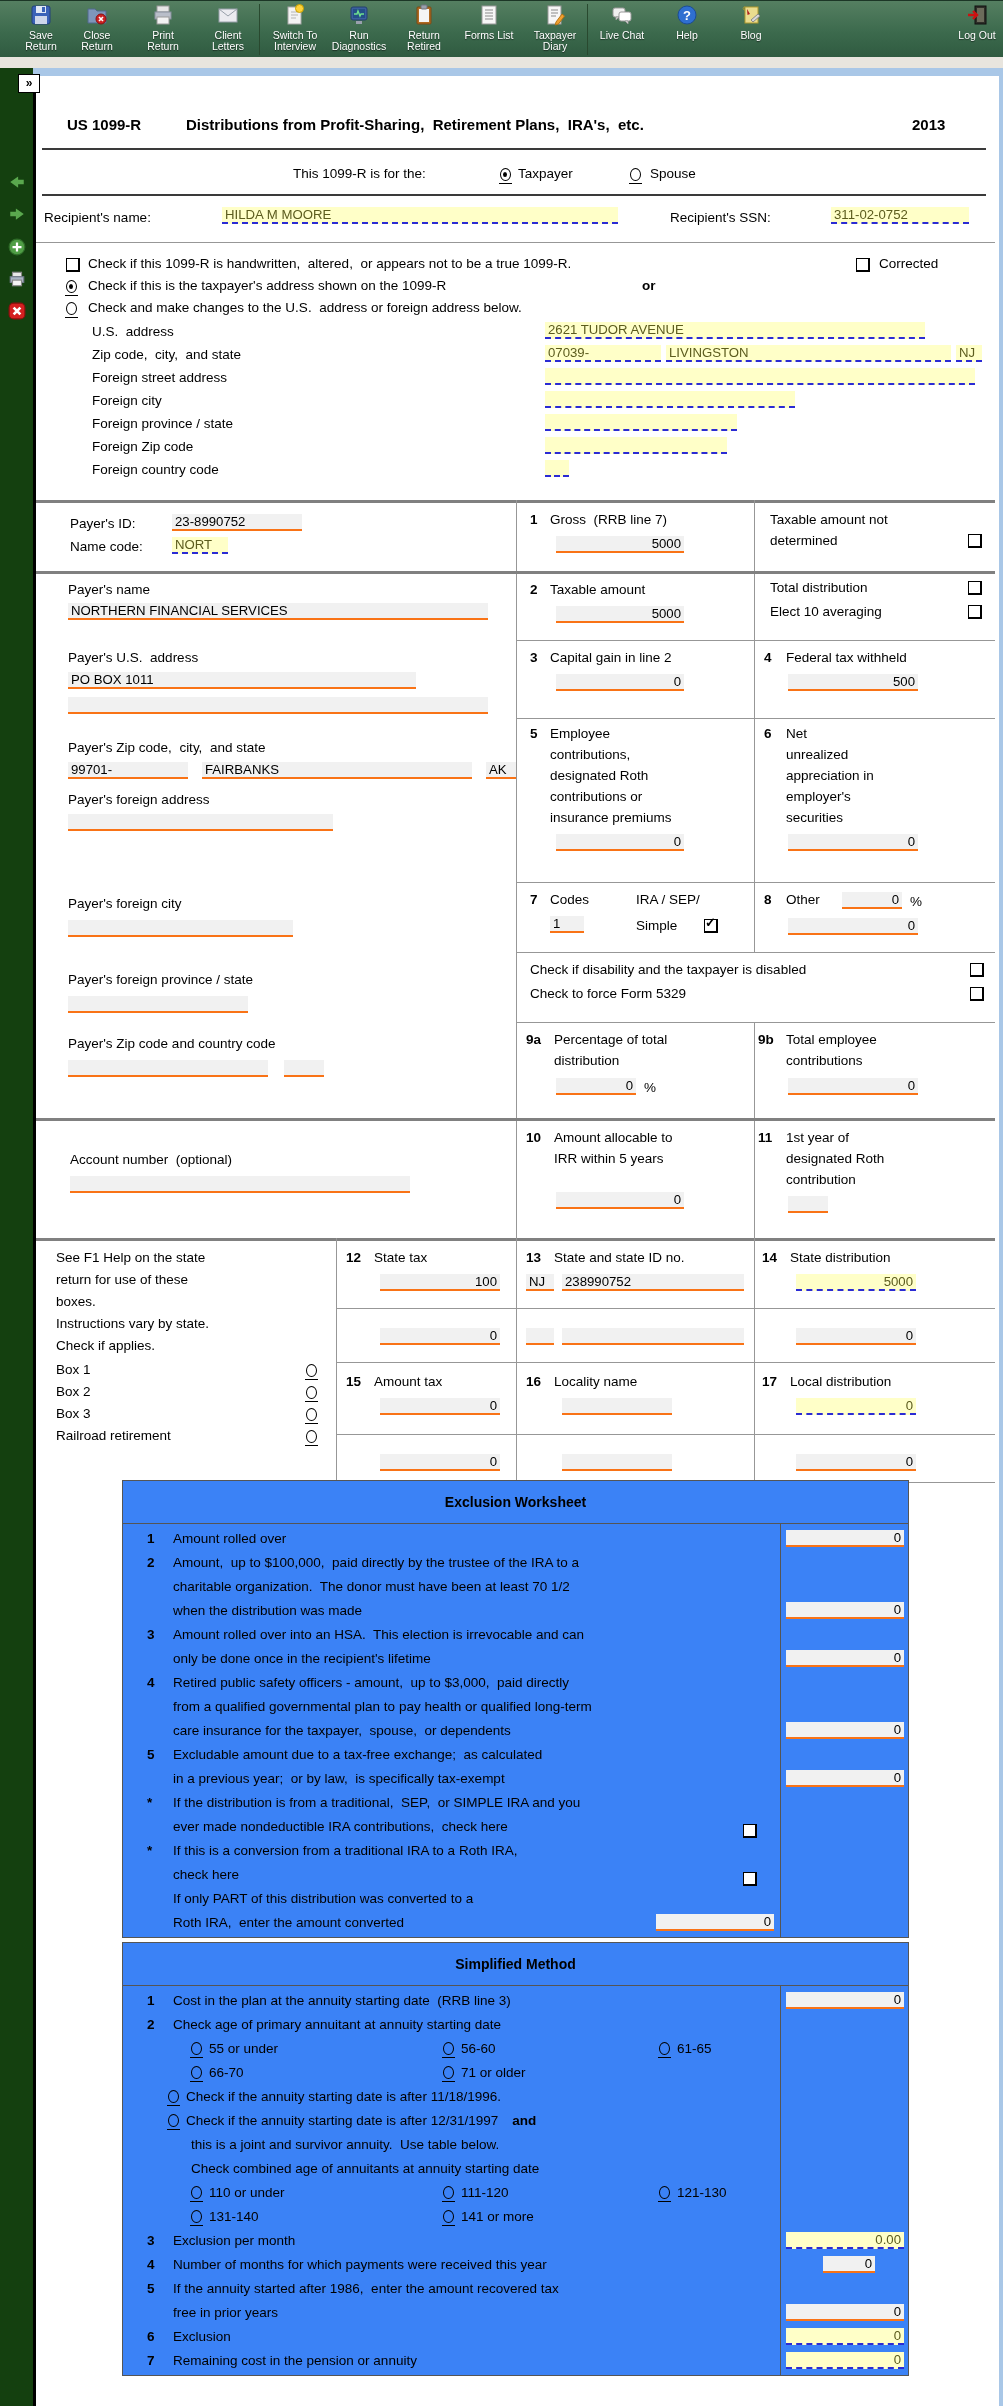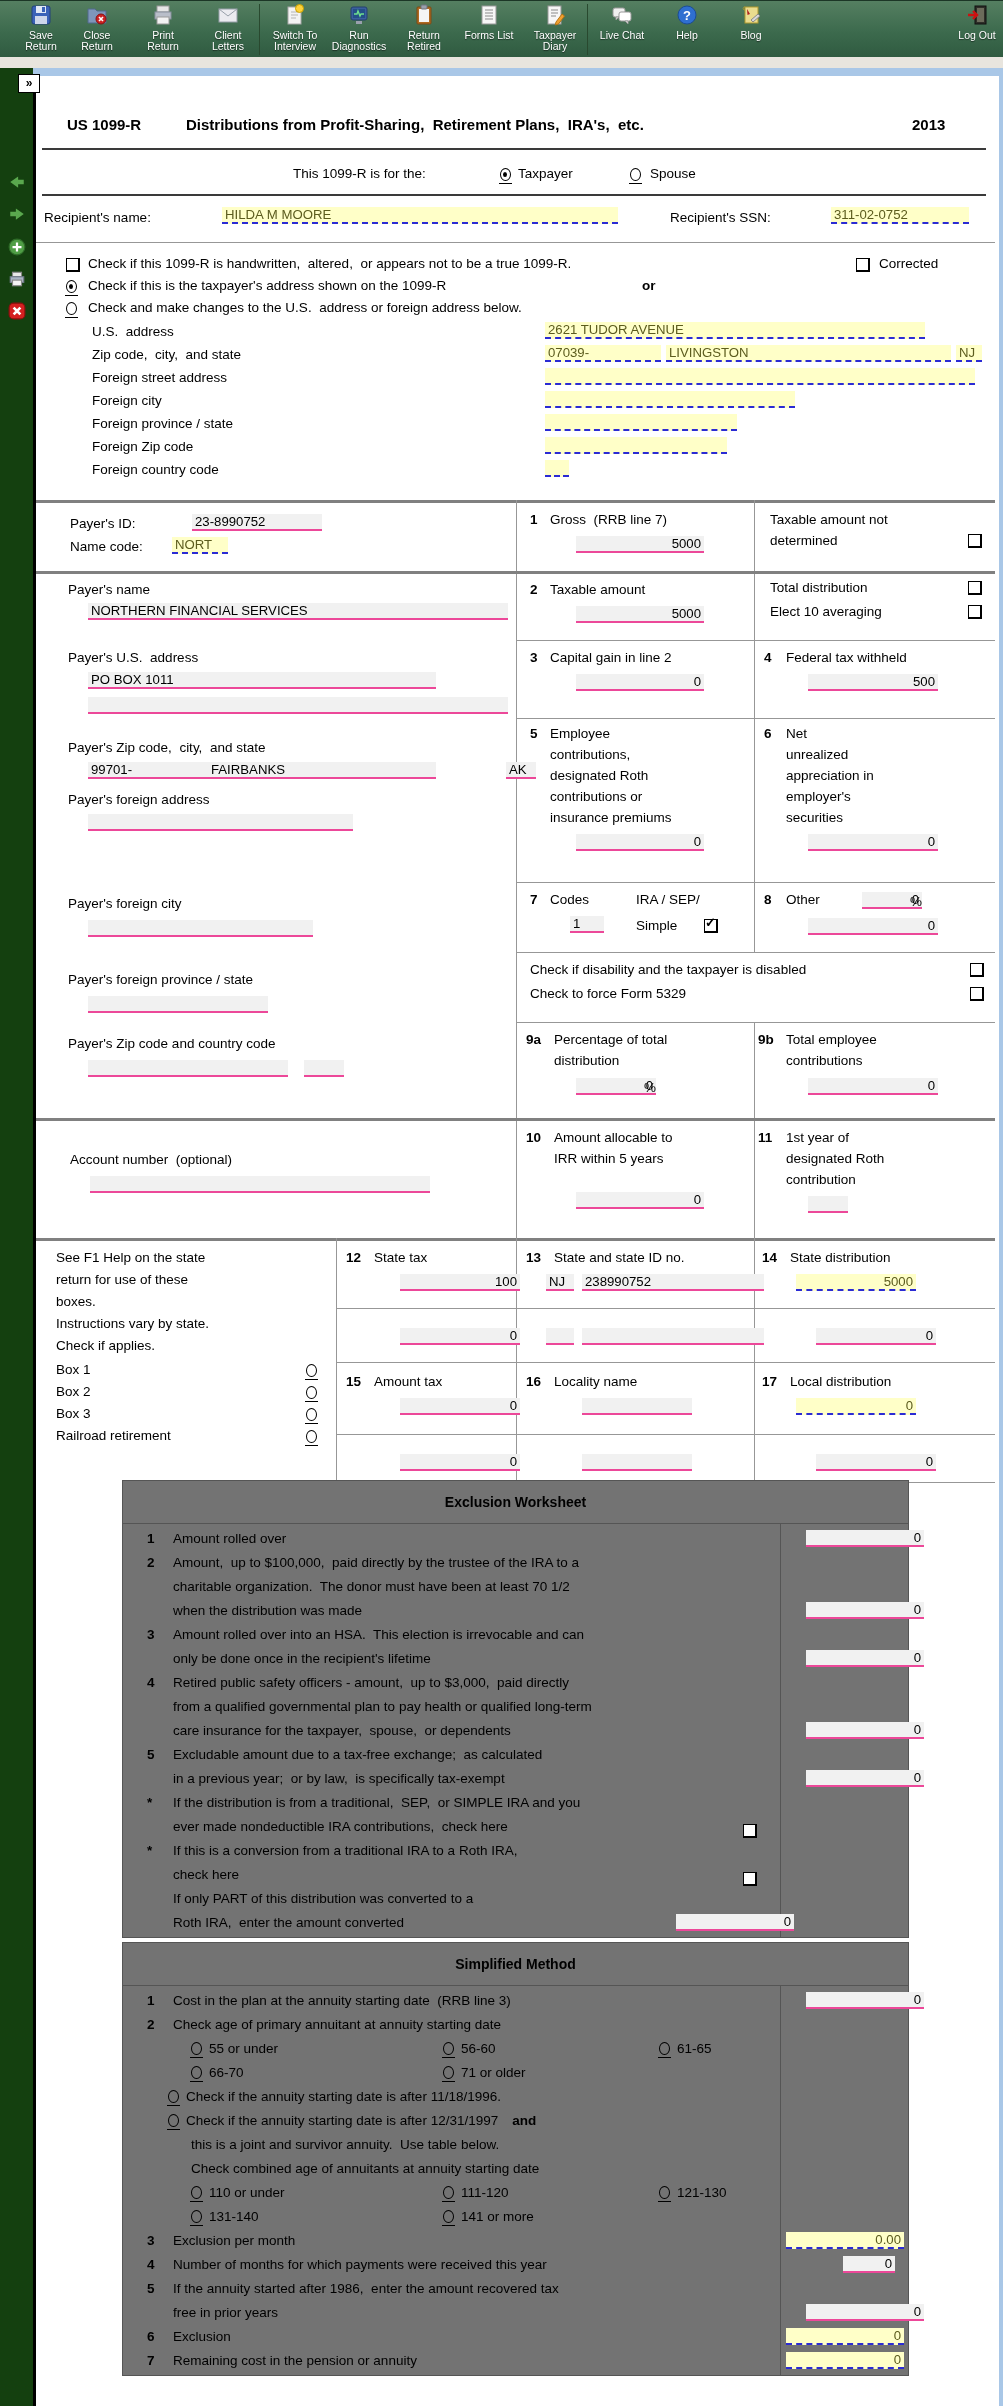--- a/index.html
+++ b/index.html
@@ -26,33 +26,33 @@
     font-weight:bold;font-size:12px;line-height:16px;text-align:center;cursor:pointer;z-index:5;}
   .blackedge{position:absolute;left:33px;top:76px;width:3px;height:2330px;background:#000;}
   
   .form{position:absolute;left:36px;top:76px;width:963px;height:2330px;background:#fff;}
   .hl{position:absolute;height:1px;background:#979797;}
   .hd{position:absolute;height:2px;background:#3a3a3a;}
   .hth{position:absolute;height:3px;background:#808080;}
   .vl{position:absolute;width:1px;background:#979797;}
   
   .f{position:absolute;height:17px;line-height:16px;font-size:13.2px;padding:0 3px;box-sizing:border-box;white-space:pre;}
-  .fg{background:#f1f1f1;border-bottom:2px solid #ec4899;color:#000;margin-left:20px;}
+  .fg{background:#f1f1f1;border-bottom:2px solid #f97316;color:#000;}
   .fy{background:#ffffc8;border-bottom:2px dashed #2b2bd4;color:#5c5c1e;}
   .rt{text-align:right;}
   
   .cb{display:inline-block;position:relative;width:11px;height:11px;background:#fff;
     border:1px solid #000;border-right:2px solid #000;border-bottom:2px solid #000;vertical-align:-2px;}
   .cb.chk::after{content:"\2713";position:absolute;left:0;top:-5px;font-size:13px;font-weight:bold;}
   .rd{display:inline-block;position:relative;width:9px;height:11px;border:1.5px solid #000;border-radius:50%;
     vertical-align:-2px;margin-right:7px;}
   .rd::before{content:"";position:absolute;left:-2px;right:-2px;bottom:-4px;height:1.5px;background:#000;}
   .rd.sel::after{content:"";position:absolute;left:2px;top:2.5px;width:4px;height:5px;background:#000;border-radius:50%;}
   
-  .wbox{position:absolute;left:86px;width:787px;border:1px solid #555;background:#737373;box-sizing:border-box;}
+  .wbox{position:absolute;left:86px;width:787px;border:1px solid #555;background:#3b82f6;box-sizing:border-box;}
   .wtitle{height:42px;line-height:42px;text-align:center;font-weight:bold;font-size:14px;border-bottom:1px solid #555;}
   .wbody{position:relative;padding-top:3px;}
   .wvline{position:absolute;left:657px;top:0;bottom:0;width:1px;background:#555;}
   .wl{position:relative;height:24px;line-height:24px;}
   .wn{position:absolute;left:24px;font-weight:bold;white-space:pre;}
   .wt{position:absolute;white-space:pre;}
   .wf{top:3px;left:663px;width:118px;}
 </style>
 </head>
 <body>
@@ -291,21 +291,21 @@
     <span class="ab t bld" style="left:494px;top:574px">3</span>
     <span class="ab t" style="left:514px;top:574px">Capital gain in line 2</span>
     <span class="f fg rt" style="left:520px;top:598px;width:128px">0</span>
     <span class="ab t bld" style="left:728px;top:574px">4</span>
     <span class="ab t" style="left:750px;top:574px">Federal tax withheld</span>
     <span class="f fg rt" style="left:752px;top:598px;width:130px">500</span>
     <div class="hl" style="left:480px;top:642px;width:479px"></div>
 
     <span class="ab t" style="left:32px;top:664px">Payer's Zip code,  city,  and state</span>
     <span class="f fg" style="left:32px;top:686px;width:120px">99701-</span>
-    <span class="f fg" style="left:152px;top:686px;width:228px">FAIRBANKS</span>
+    <span class="f fg" style="left:166px;top:686px;width:270px">FAIRBANKS</span>
     <span class="f fg" style="left:450px;top:686px;width:30px">AK</span>
     <span class="ab t" style="left:32px;top:716px">Payer's foreign address</span>
     <span class="f fg" style="left:32px;top:738px;width:265px"></span>
     <span class="ab t bld" style="left:494px;top:650px">5</span>
     <span class="ab t" style="left:514px;top:650px">Employee</span>
     <span class="ab t" style="left:514px;top:671px">contributions,</span>
     <span class="ab t" style="left:514px;top:692px">designated Roth</span>
     <span class="ab t" style="left:514px;top:713px">contributions or</span>
     <span class="ab t" style="left:514px;top:734px">insurance premiums</span>
     <span class="f fg rt" style="left:520px;top:758px;width:128px">0</span>

